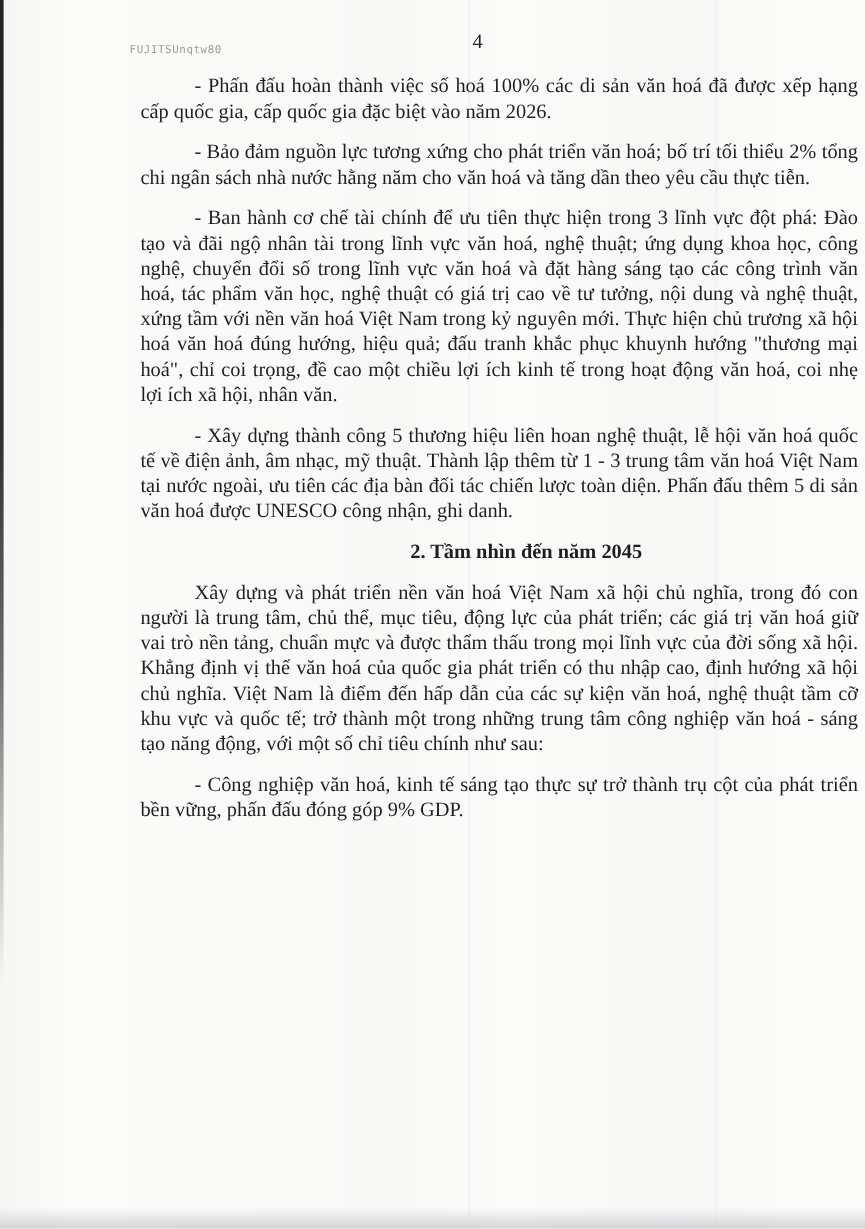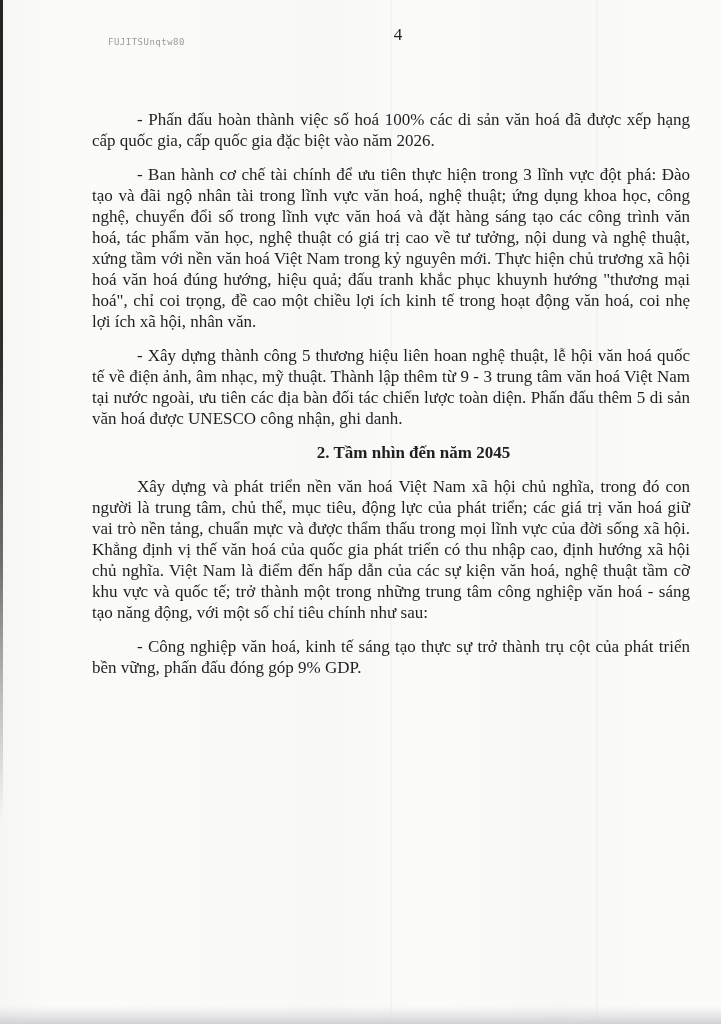--- a/index.html
+++ b/index.html
@@ -59,24 +59,23 @@
     position: absolute;
     left: 358px;
     top: 25px;
     width: 80px;
     text-align: center;
     font-size: 17px;
     color: #242424;
   }
   .doc-body {
     position: absolute;
-    left: 92px;
+    left: 117px;
     top: 61px;
     width: 598px;
-    margin-top: 48px;
   }
   .doc-body p {
     margin: 0 0 13px 0;
     font-size: 17px;
     line-height: 21px;
     text-align: justify;
     text-indent: 45px;
   }
   .doc-body p.heading {
     font-weight: bold;
@@ -91,21 +90,22 @@
   <div class="streak s1"></div>
   <div class="streak s2"></div>
 
   <div class="watermark">FUJITSUnqtw80</div>
 
   <div class="page-number">4</div>
 
   <div class="doc-body">
 
   <p class="body">- Phấn đấu hoàn thành việc số hoá 100% các di sản văn hoá đã được xếp hạng cấp quốc gia, cấp quốc gia đặc biệt vào năm 2026.</p>
+      <p class="body">- Bảo đảm nguồn lực tương xứng cho phát triển văn hoá; bố trí tối thiểu 2% tổng chi ngân sách nhà nước hằng năm cho văn hoá và tăng dần theo yêu cầu thực tiễn.</p>
       <p class="body">- Ban hành cơ chế tài chính để ưu tiên thực hiện trong 3 lĩnh vực đột phá: Đào tạo và đãi ngộ nhân tài trong lĩnh vực văn hoá, nghệ thuật; ứng dụng khoa học, công nghệ, chuyển đổi số trong lĩnh vực văn hoá và đặt hàng sáng tạo các công trình văn hoá, tác phẩm văn học, nghệ thuật có giá trị cao về tư tưởng, nội dung và nghệ thuật, xứng tầm với nền văn hoá Việt Nam trong kỷ nguyên mới. Thực hiện chủ trương xã hội hoá văn hoá đúng hướng, hiệu quả; đấu tranh khắc phục khuynh hướng "thương mại hoá", chỉ coi trọng, đề cao một chiều lợi ích kinh tế trong hoạt động văn hoá, coi nhẹ lợi ích xã hội, nhân văn.</p>
-      <p class="body">- Xây dựng thành công 5 thương hiệu liên hoan nghệ thuật, lễ hội văn hoá quốc tế về điện ảnh, âm nhạc, mỹ thuật. Thành lập thêm từ 9 - 3 trung tâm văn hoá Việt Nam tại nước ngoài, ưu tiên các địa bàn đối tác chiến lược toàn diện. Phấn đấu thêm 5 di sản văn hoá được UNESCO công nhận, ghi danh.</p>
+      <p class="body">- Xây dựng thành công 5 thương hiệu liên hoan nghệ thuật, lễ hội văn hoá quốc tế về điện ảnh, âm nhạc, mỹ thuật. Thành lập thêm từ 1 - 3 trung tâm văn hoá Việt Nam tại nước ngoài, ưu tiên các địa bàn đối tác chiến lược toàn diện. Phấn đấu thêm 5 di sản văn hoá được UNESCO công nhận, ghi danh.</p>
       <p class="heading">2. Tầm nhìn đến năm 2045</p>
       <p class="body">Xây dựng và phát triển nền văn hoá Việt Nam xã hội chủ nghĩa, trong đó con người là trung tâm, chủ thể, mục tiêu, động lực của phát triển; các giá trị văn hoá giữ vai trò nền tảng, chuẩn mực và được thẩm thấu trong mọi lĩnh vực của đời sống xã hội. Khẳng định vị thế văn hoá của quốc gia phát triển có thu nhập cao, định hướng xã hội chủ nghĩa. Việt Nam là điểm đến hấp dẫn của các sự kiện văn hoá, nghệ thuật tầm cỡ khu vực và quốc tế; trở thành một trong những trung tâm công nghiệp văn hoá - sáng tạo năng động, với một số chỉ tiêu chính như sau:</p>
       <p class="body">- Công nghiệp văn hoá, kinh tế sáng tạo thực sự trở thành trụ cột của phát triển bền vững, phấn đấu đóng góp 9% GDP.</p>
     </div>
 
   <div class="edge-bottom"></div>
 </div>
 
 </body></html>

